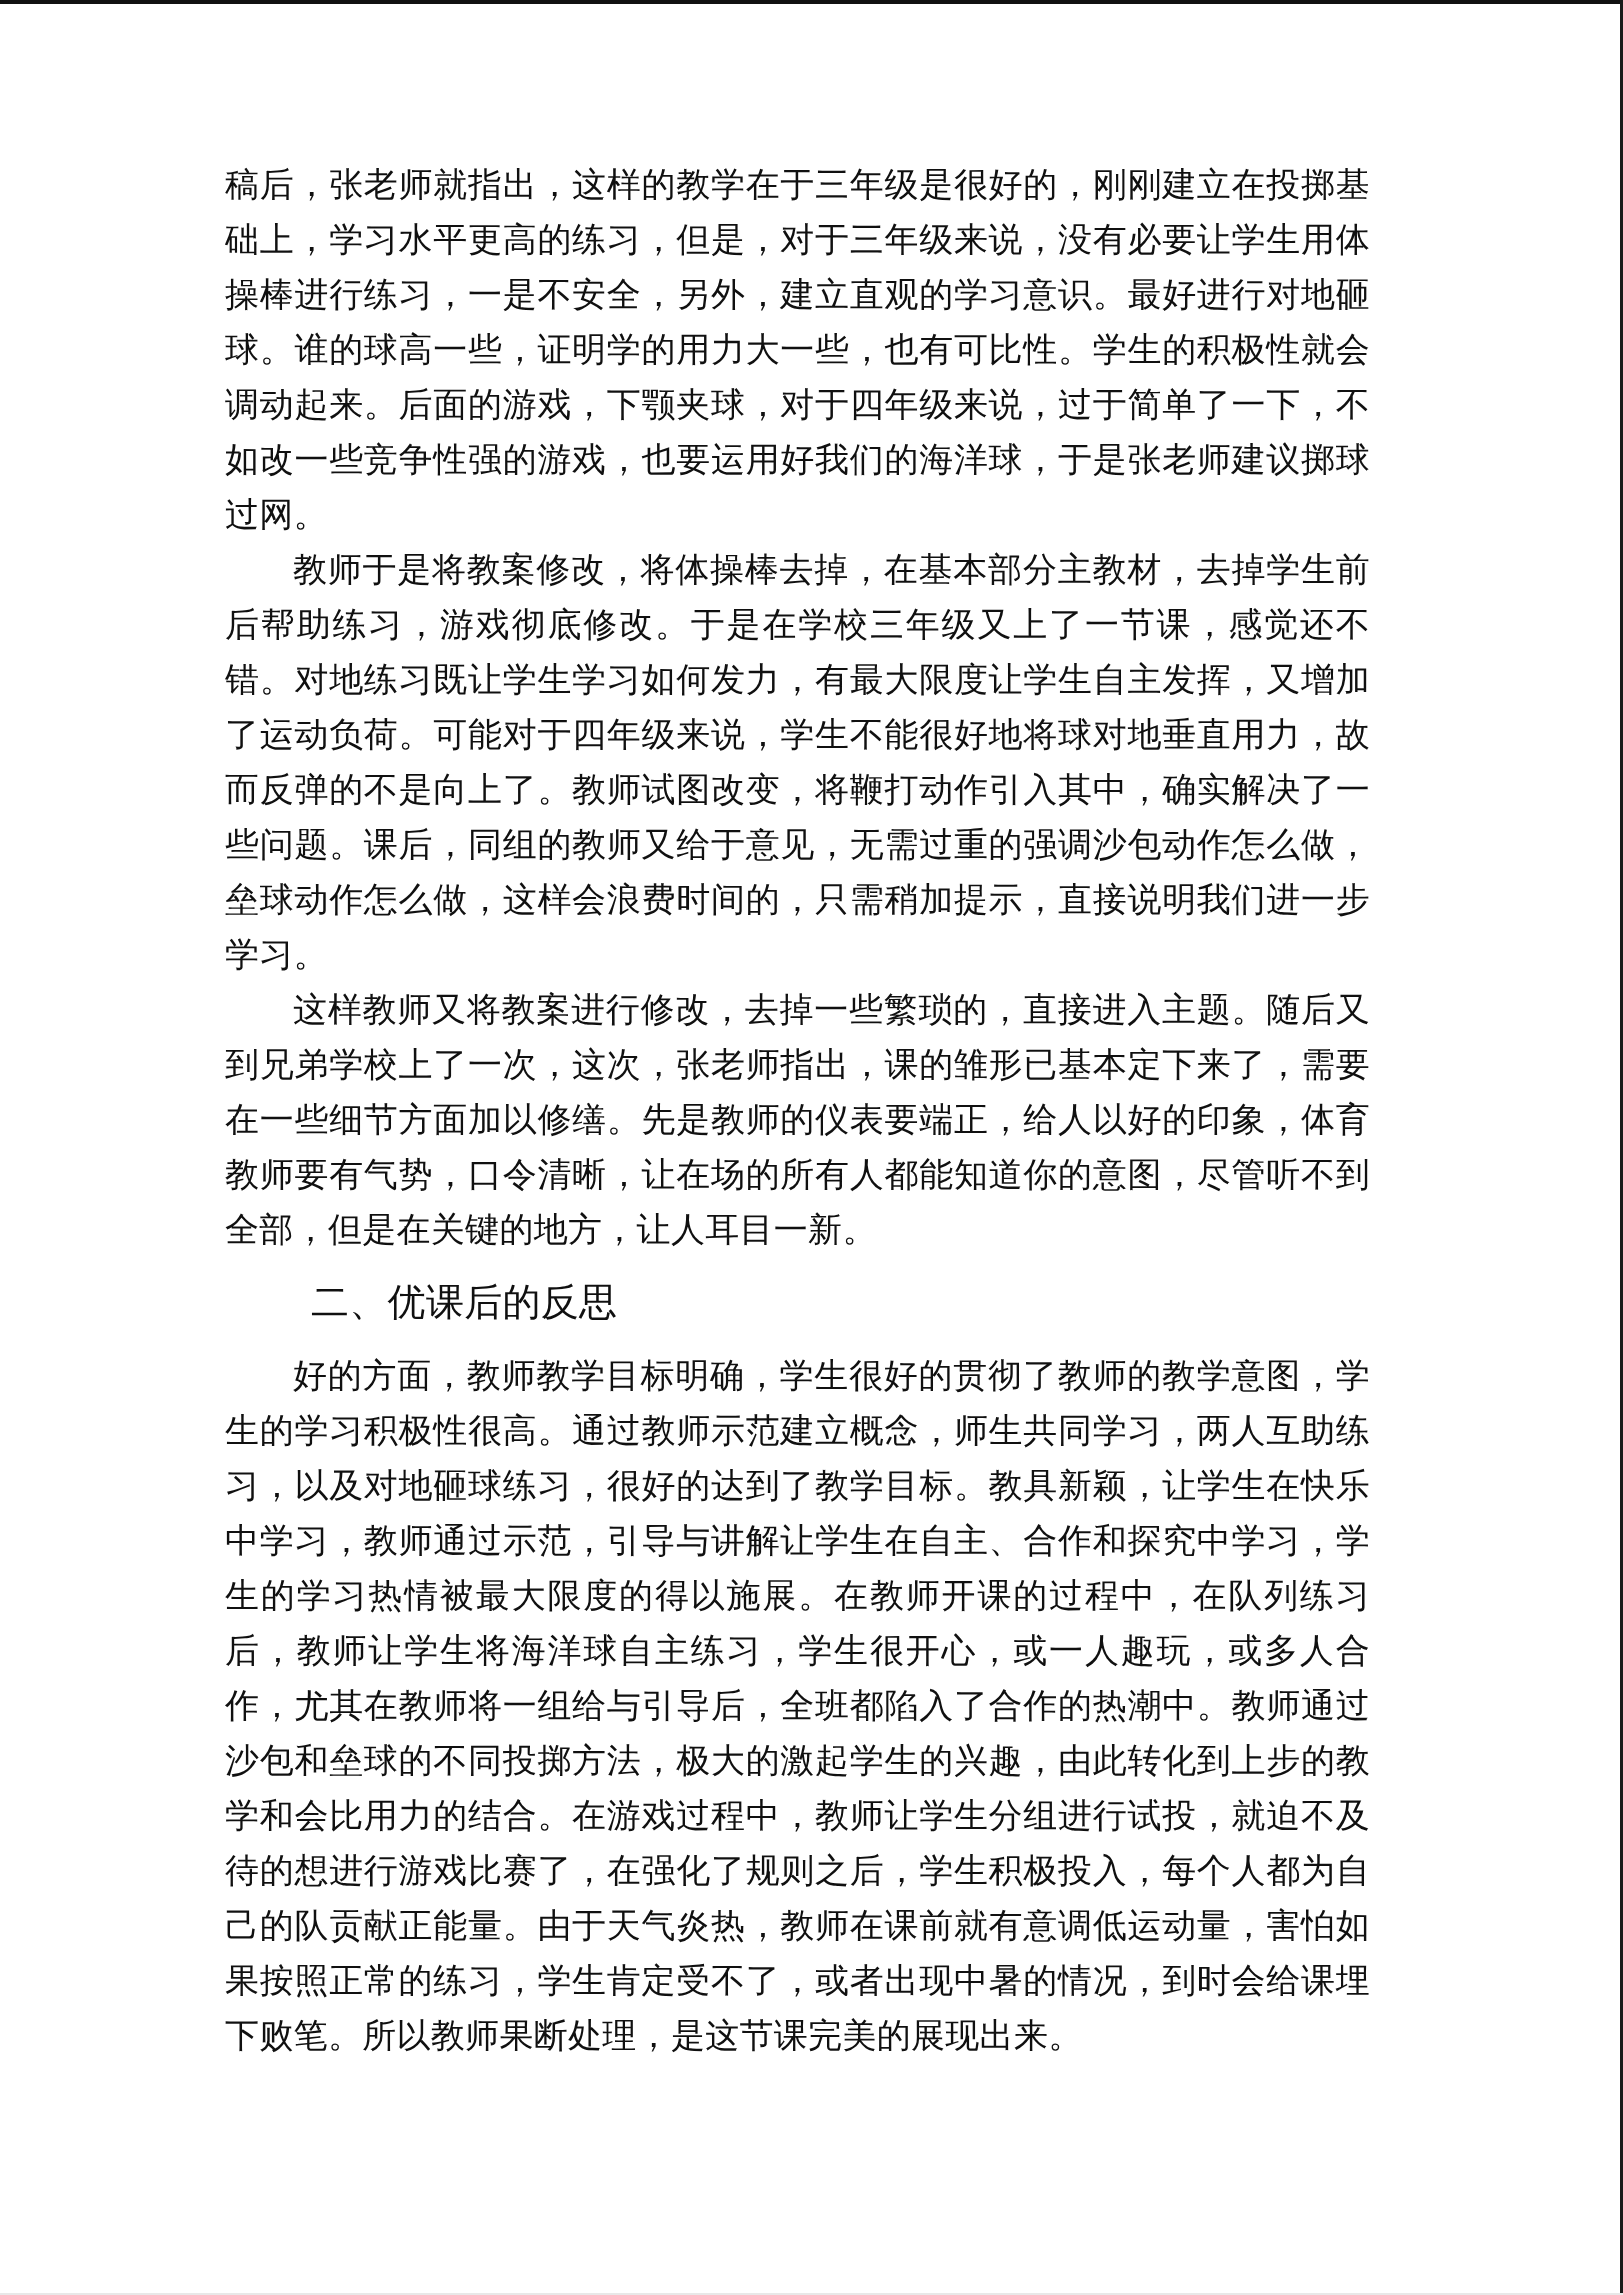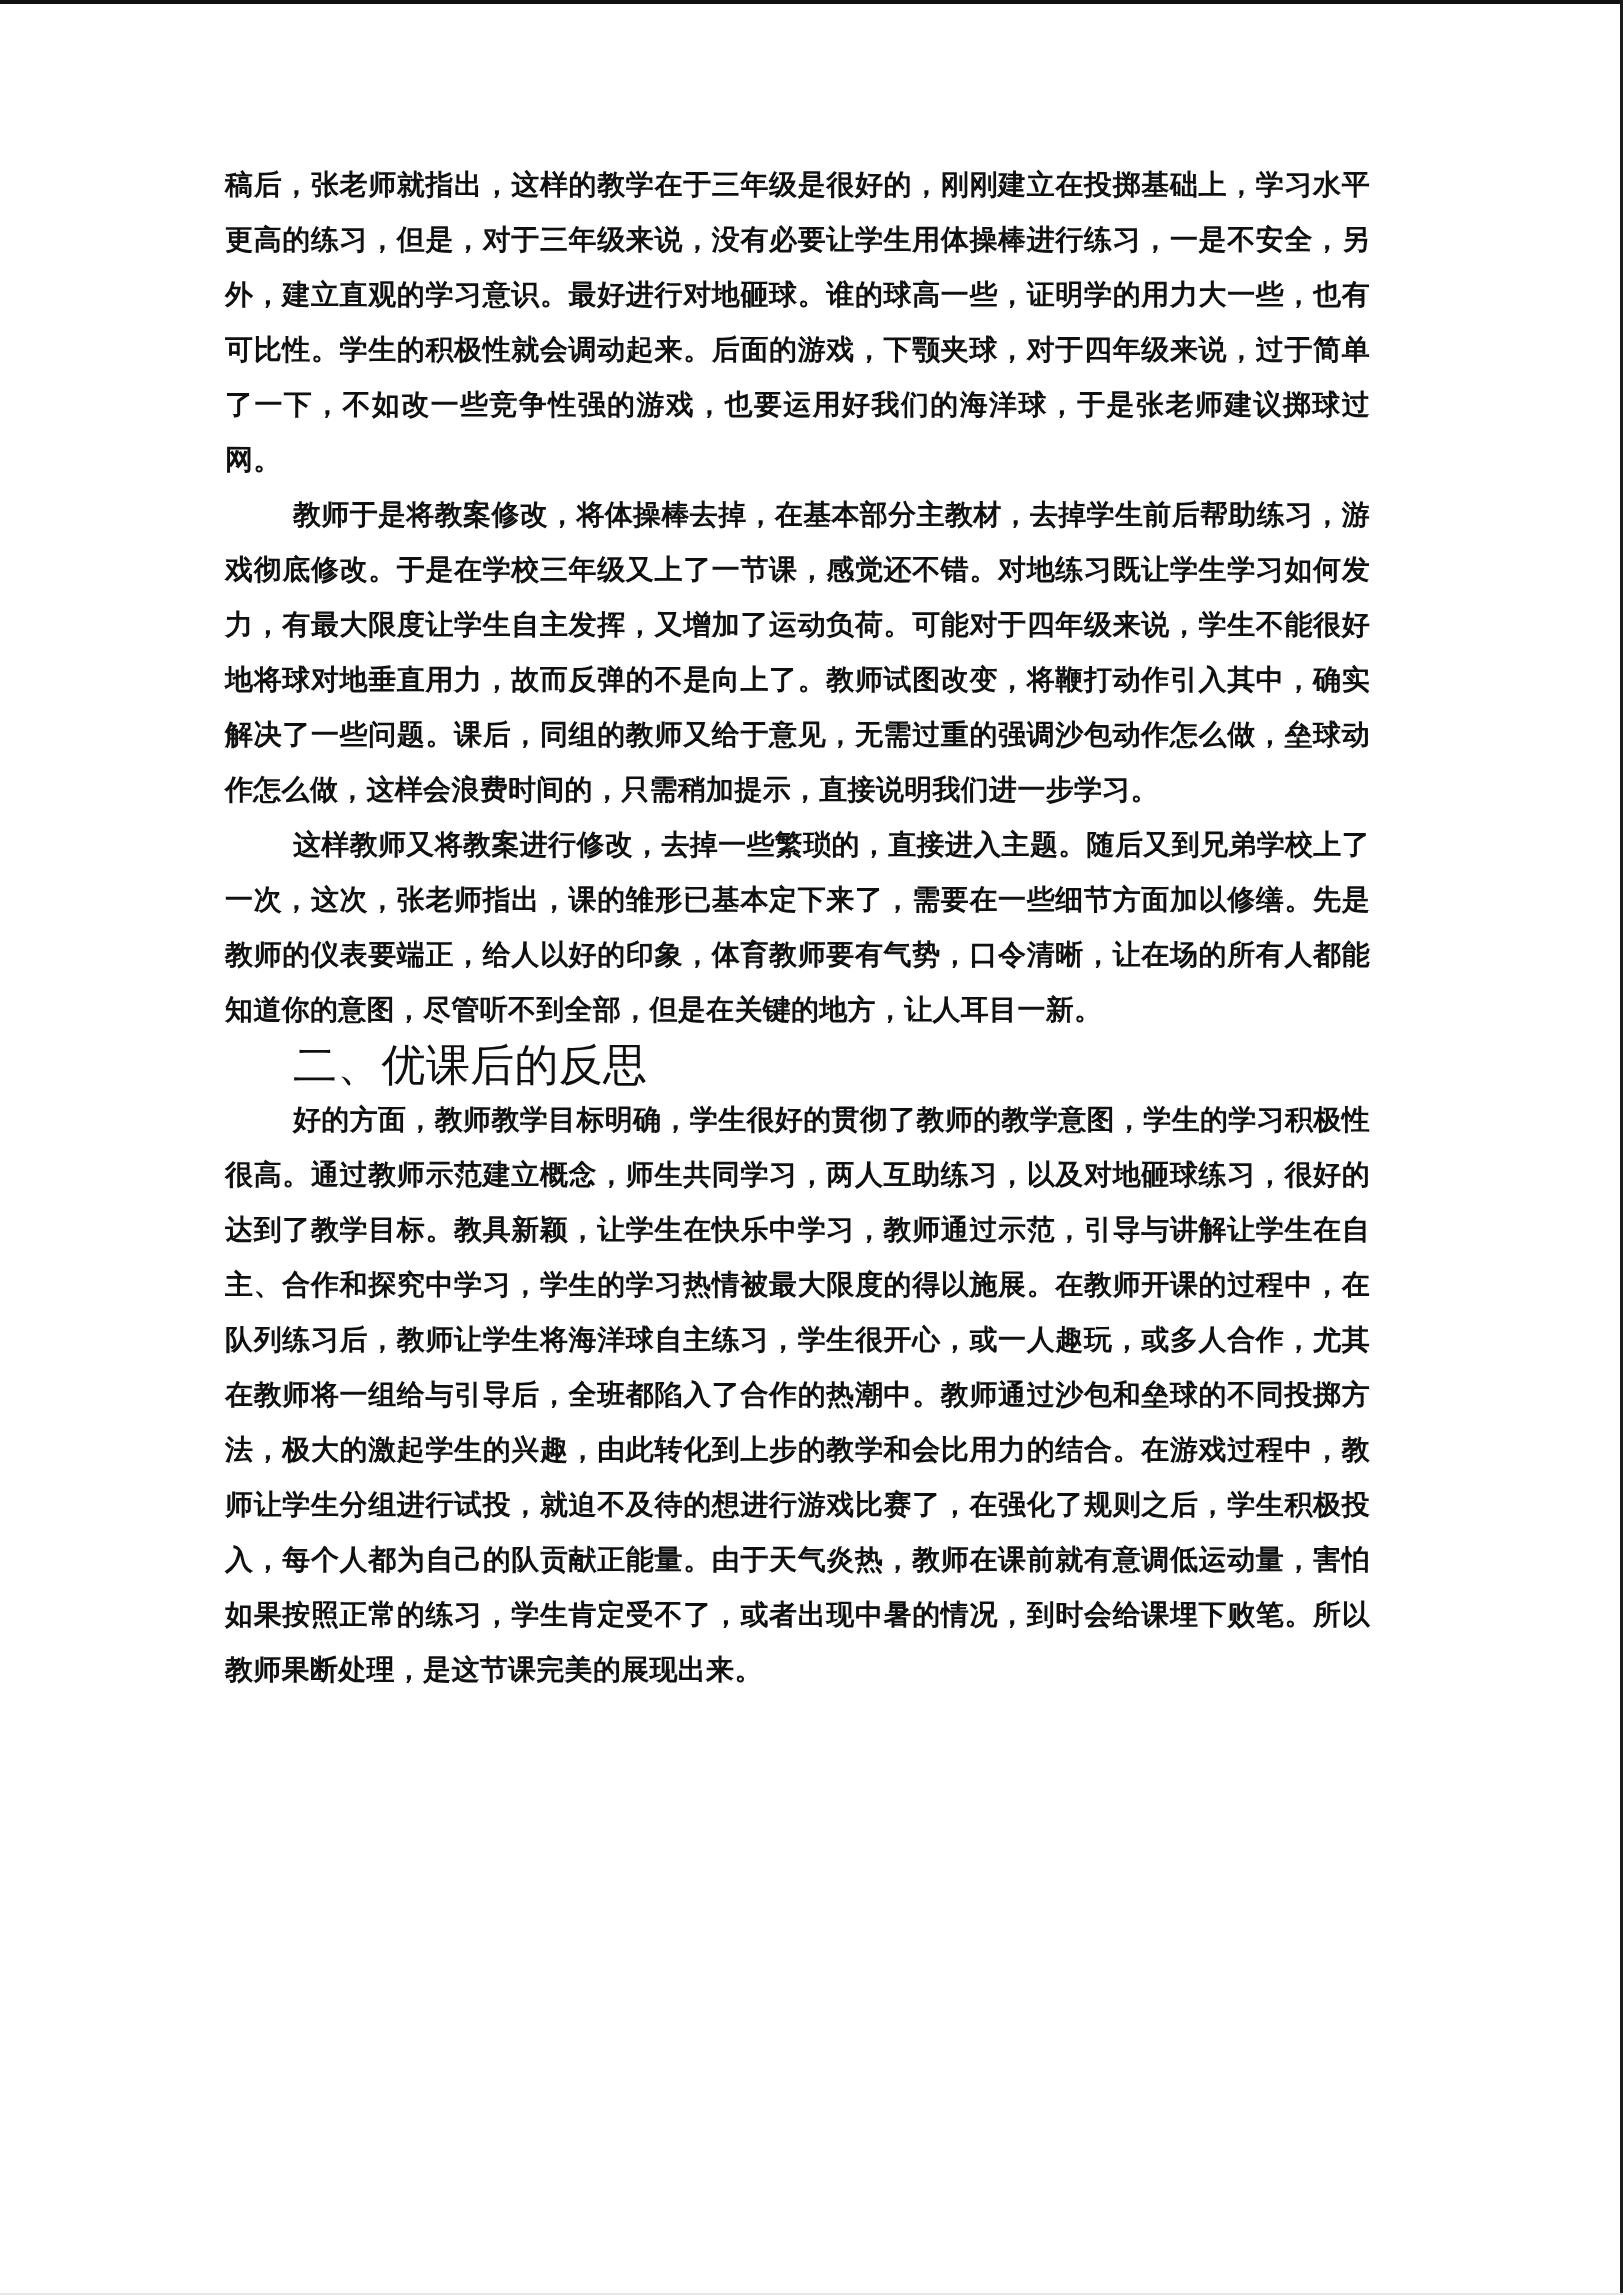--- a/index.html
+++ b/index.html
@@ -51,40 +51,39 @@
 
   .content {
     position: absolute;
     top: 157px;
     left: 225px;
     width: 1145px;
   }
 
   p.para {
     margin: 0 0 0 0;
-    font-size: 28px;
+    font-size: 34px;
     line-height: 55px;
     color: #101010;
     text-align: justify;
     text-justify: inter-character;
     text-indent: 68px;
     letter-spacing: 0.3px;
     word-break: break-all;
     -webkit-hyphens: none;
     hyphens: none;
-    font-weight: bold;
   }
 
   p.para.no-indent {
     text-indent: 0;
   }
 
   p.heading {
-    margin: 0;
-    font-size: 44px;
+    margin: 18px;
+    font-size: 38px;
     line-height: 55px;
     color: #101010;
     text-indent: 68px;
     letter-spacing: 0.3px;
   }
 </style>
 </head>
 <body>
 
 <div class="page">

